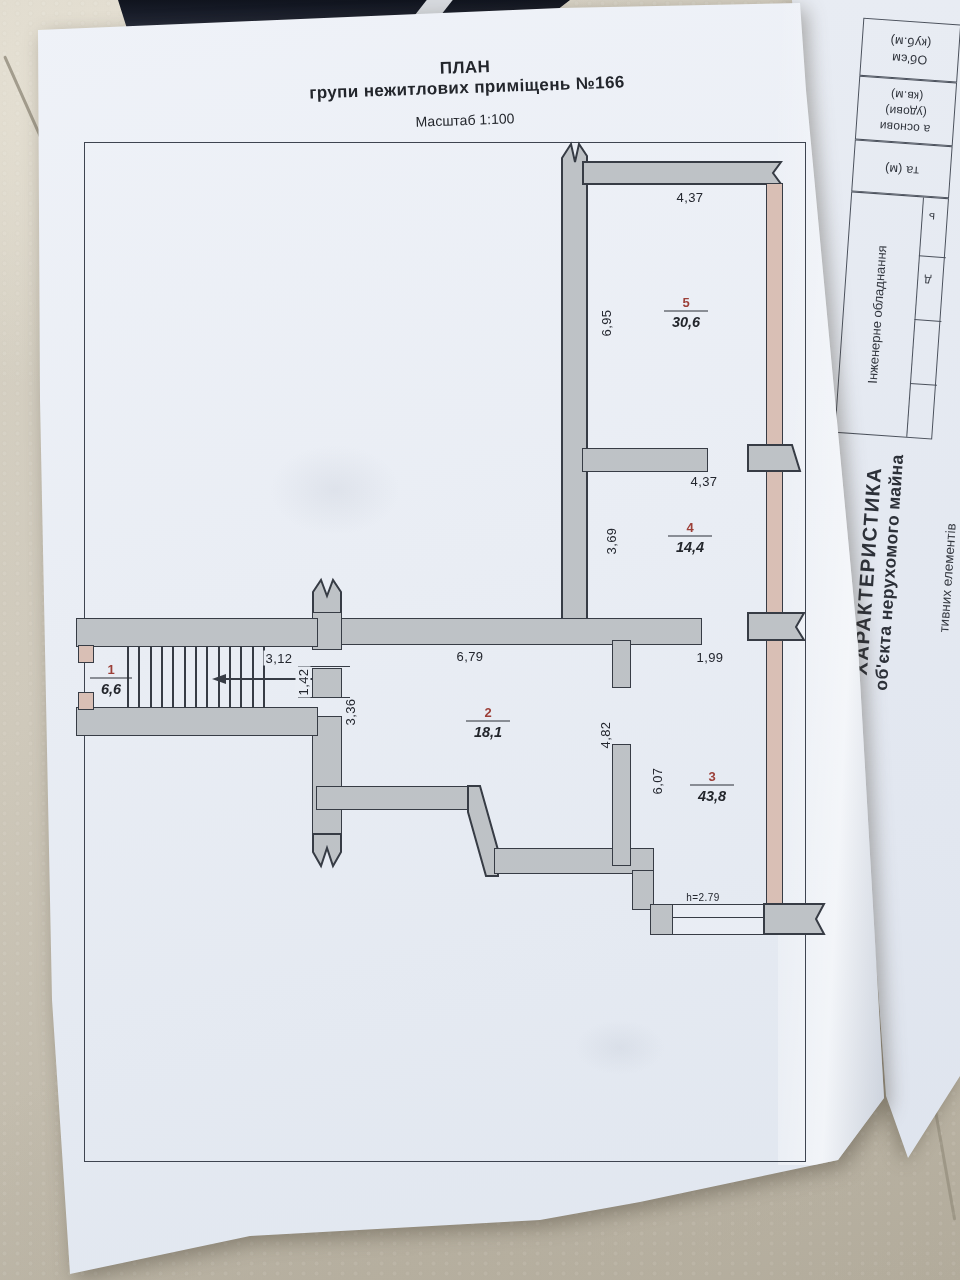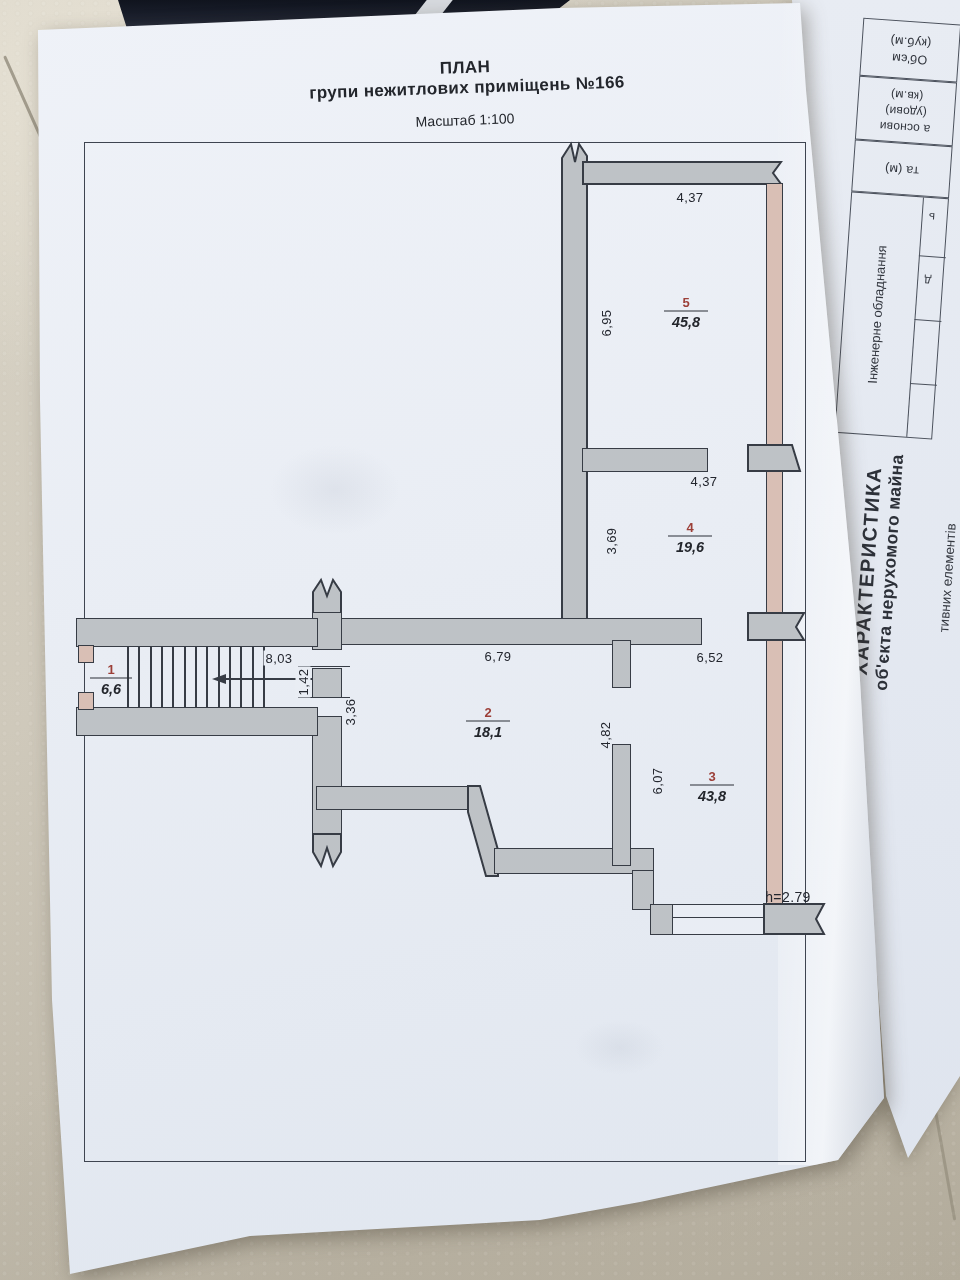--- a/index.html
+++ b/index.html
@@ -207,46 +207,46 @@
       <div class="tick" style="left:0;top:12px;width:100%;height:1.3px;"></div>
     </div>
     <svg class="wseg" style="left:762px;top:902px;" width="74" height="35" viewBox="0 0 74 35">
       <path class="wfill" d="M2,2 L62,2 L54,17 L62,32 L2,32 Z"></path>
     </svg>
 
     <div class="lbl" style="left:690px;top:197px;">4,37</div>
     <div class="lbl v" style="left:606px;top:323px;">6,95</div>
     <div class="lbl" style="left:704px;top:481px;">4,37</div>
     <div class="lbl v" style="left:611px;top:541px;">3,69</div>
-    <div class="lbl bg" style="left:279px;top:658px;">8,03</div>
-    <div class="lbl" style="left:470px;top:656px;margin-left:28px;">6,79</div>
-    <div class="lbl" style="left:710px;top:657px;">6,52</div>
+    <div class="lbl bg" style="left:279px;top:658px;">3,12</div>
+    <div class="lbl" style="left:470px;top:656px;">6,79</div>
+    <div class="lbl" style="left:710px;top:657px;">1,99</div>
     <div class="lbl v bg" style="left:303px;top:682px;">1,42</div>
     <div class="lbl v" style="left:350px;top:712px;">3,36</div>
     <div class="lbl v" style="left:605px;top:735px;">4,82</div>
     <div class="lbl v" style="left:657px;top:781px;">6,07</div>
-    <div class="lbl" style="left:788px;top:897px;font-size:14px;">h=2.79</div>
+    <div class="lbl" style="left:703px;top:897px;font-size:10px;">h=2.79</div>
 
     <div class="room-lbl" style="left:111px;top:679px;width:42px;">
       <div class="room-num">1</div>
       <div class="room-area">6,6</div>
     </div>
     <div class="room-lbl" style="left:488px;top:722px;">
       <div class="room-num">2</div>
       <div class="room-area">18,1</div>
     </div>
     <div class="room-lbl" style="left:712px;top:786px;">
       <div class="room-num">3</div>
       <div class="room-area">43,8</div>
     </div>
     <div class="room-lbl" style="left:690px;top:537px;">
       <div class="room-num">4</div>
-      <div class="room-area">19,6</div>
+      <div class="room-area">14,4</div>
     </div>
     <div class="room-lbl" style="left:686px;top:312px;">
       <div class="room-num">5</div>
-      <div class="room-area">45,8</div>
+      <div class="room-area">30,6</div>
     </div>
 
   </div>
   </div>
 
 </div>
 
 </body></html>

